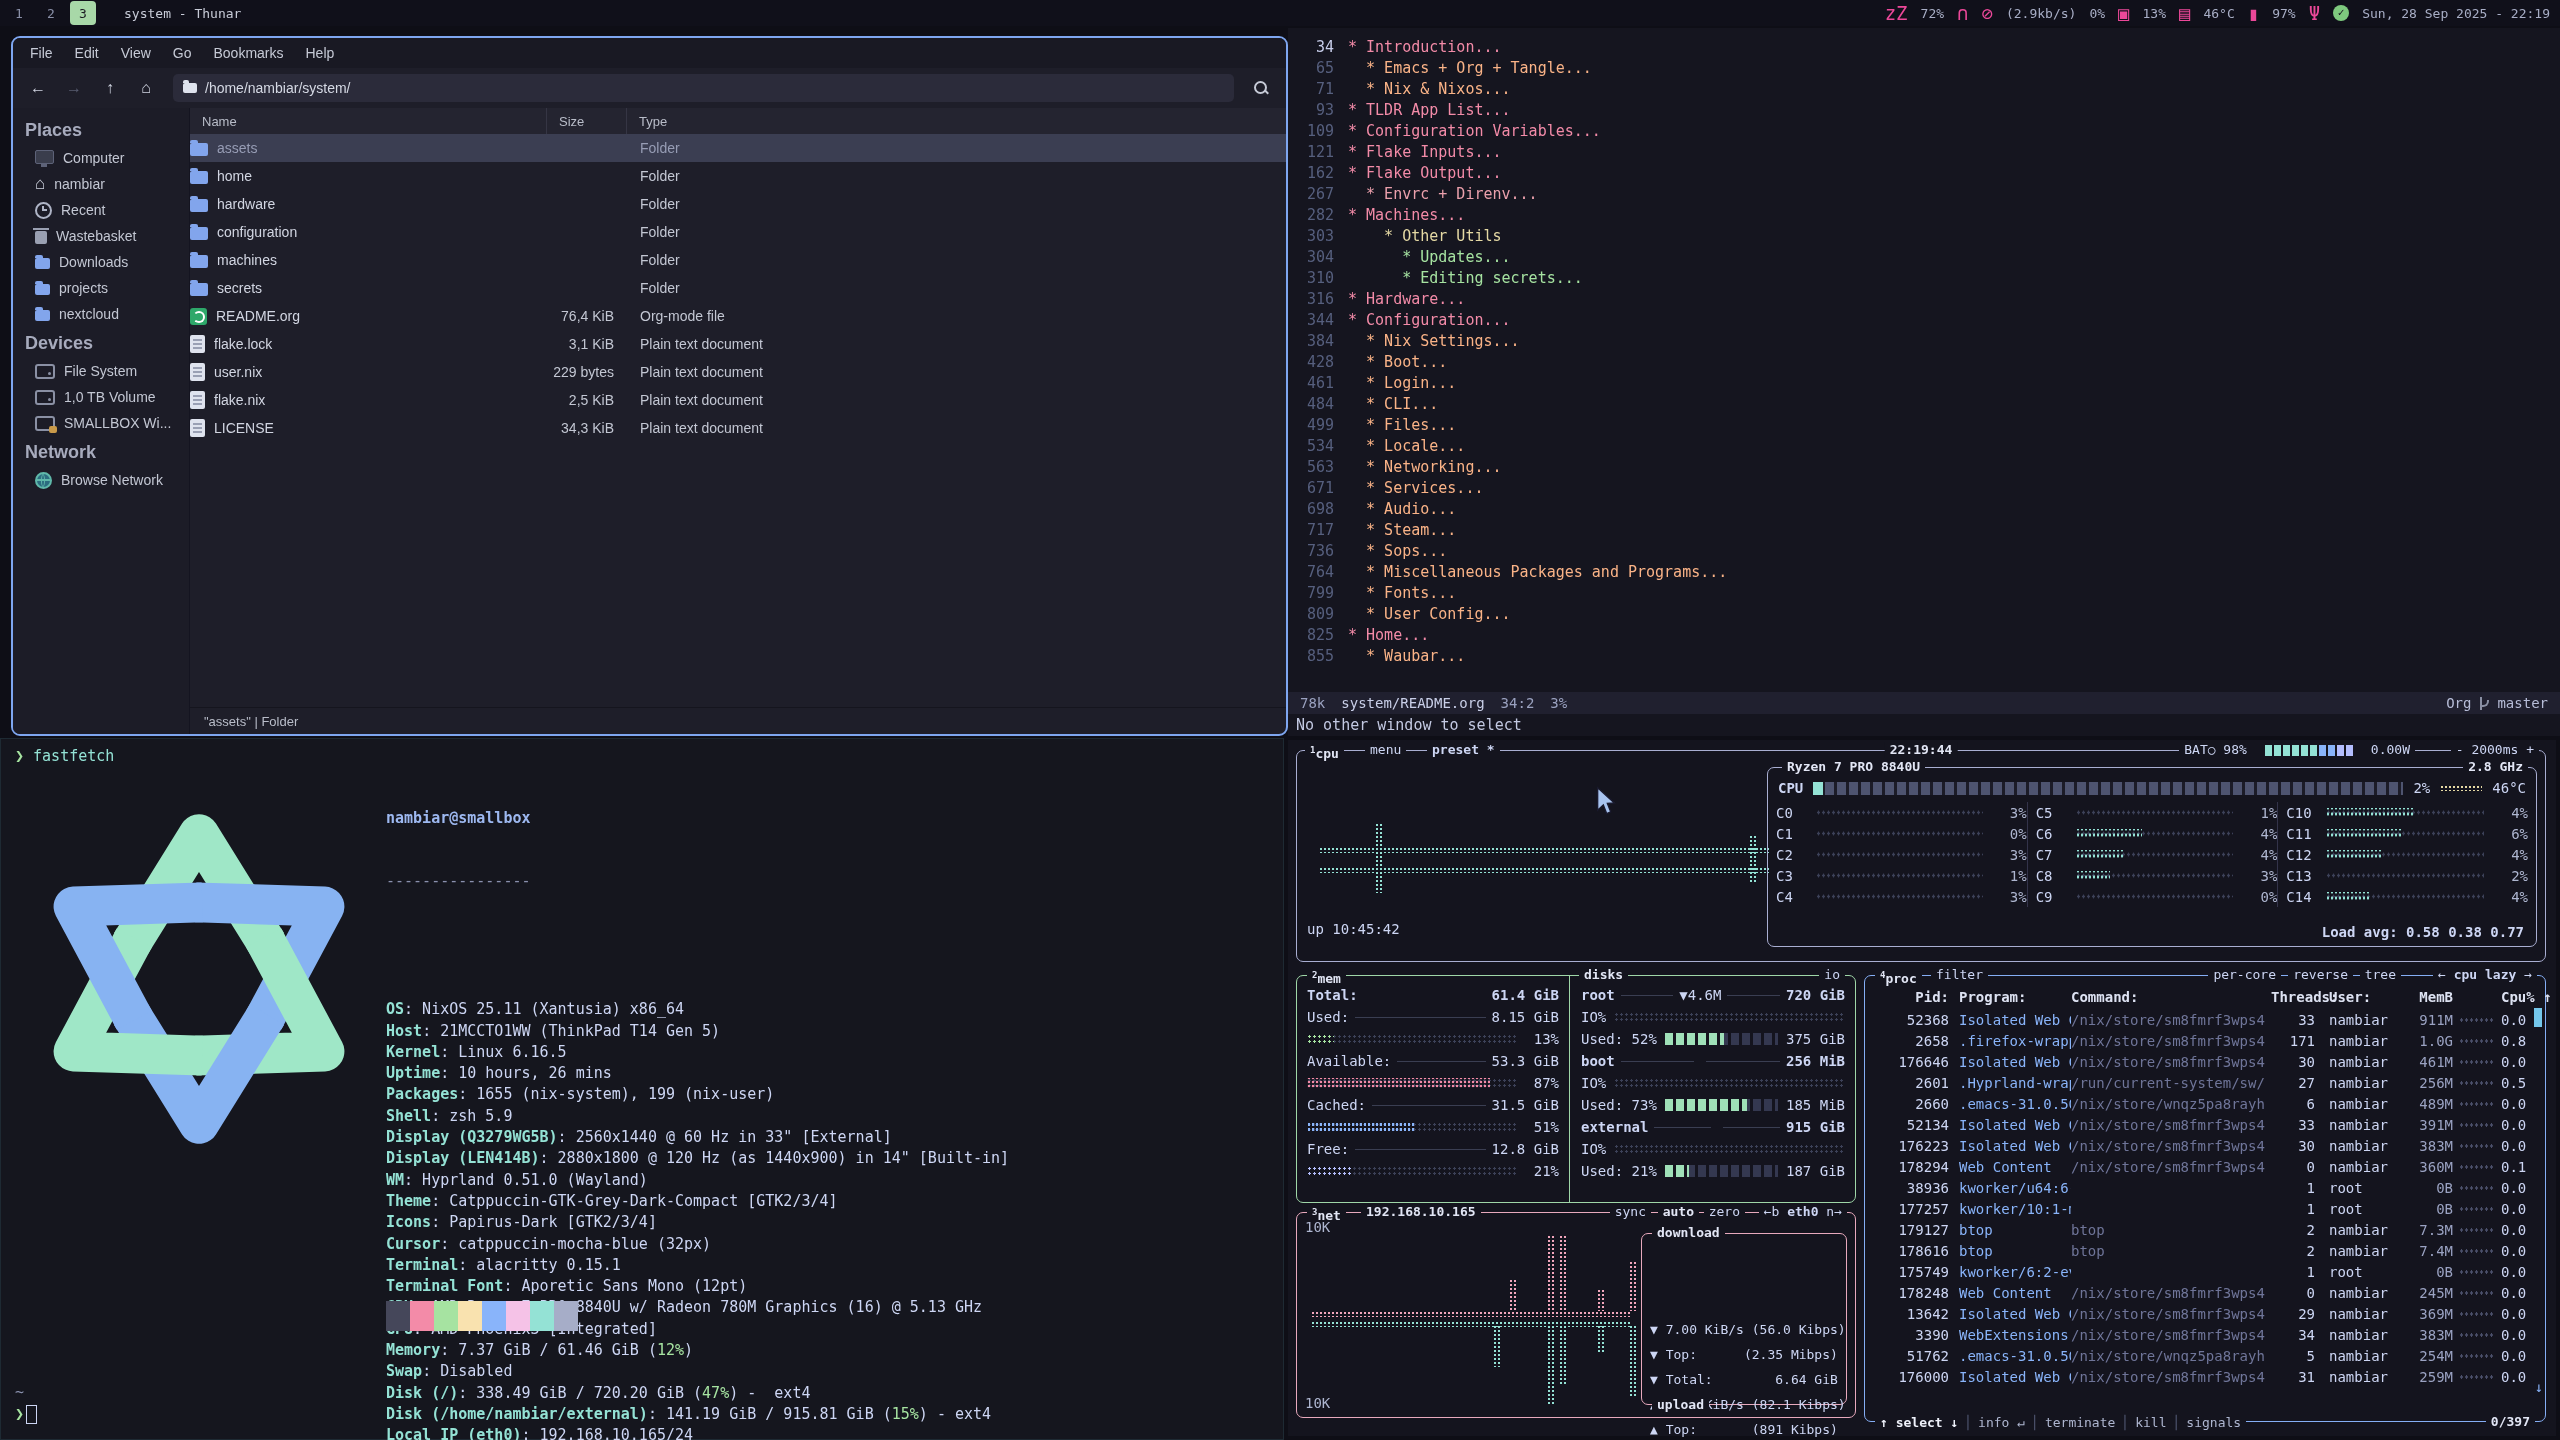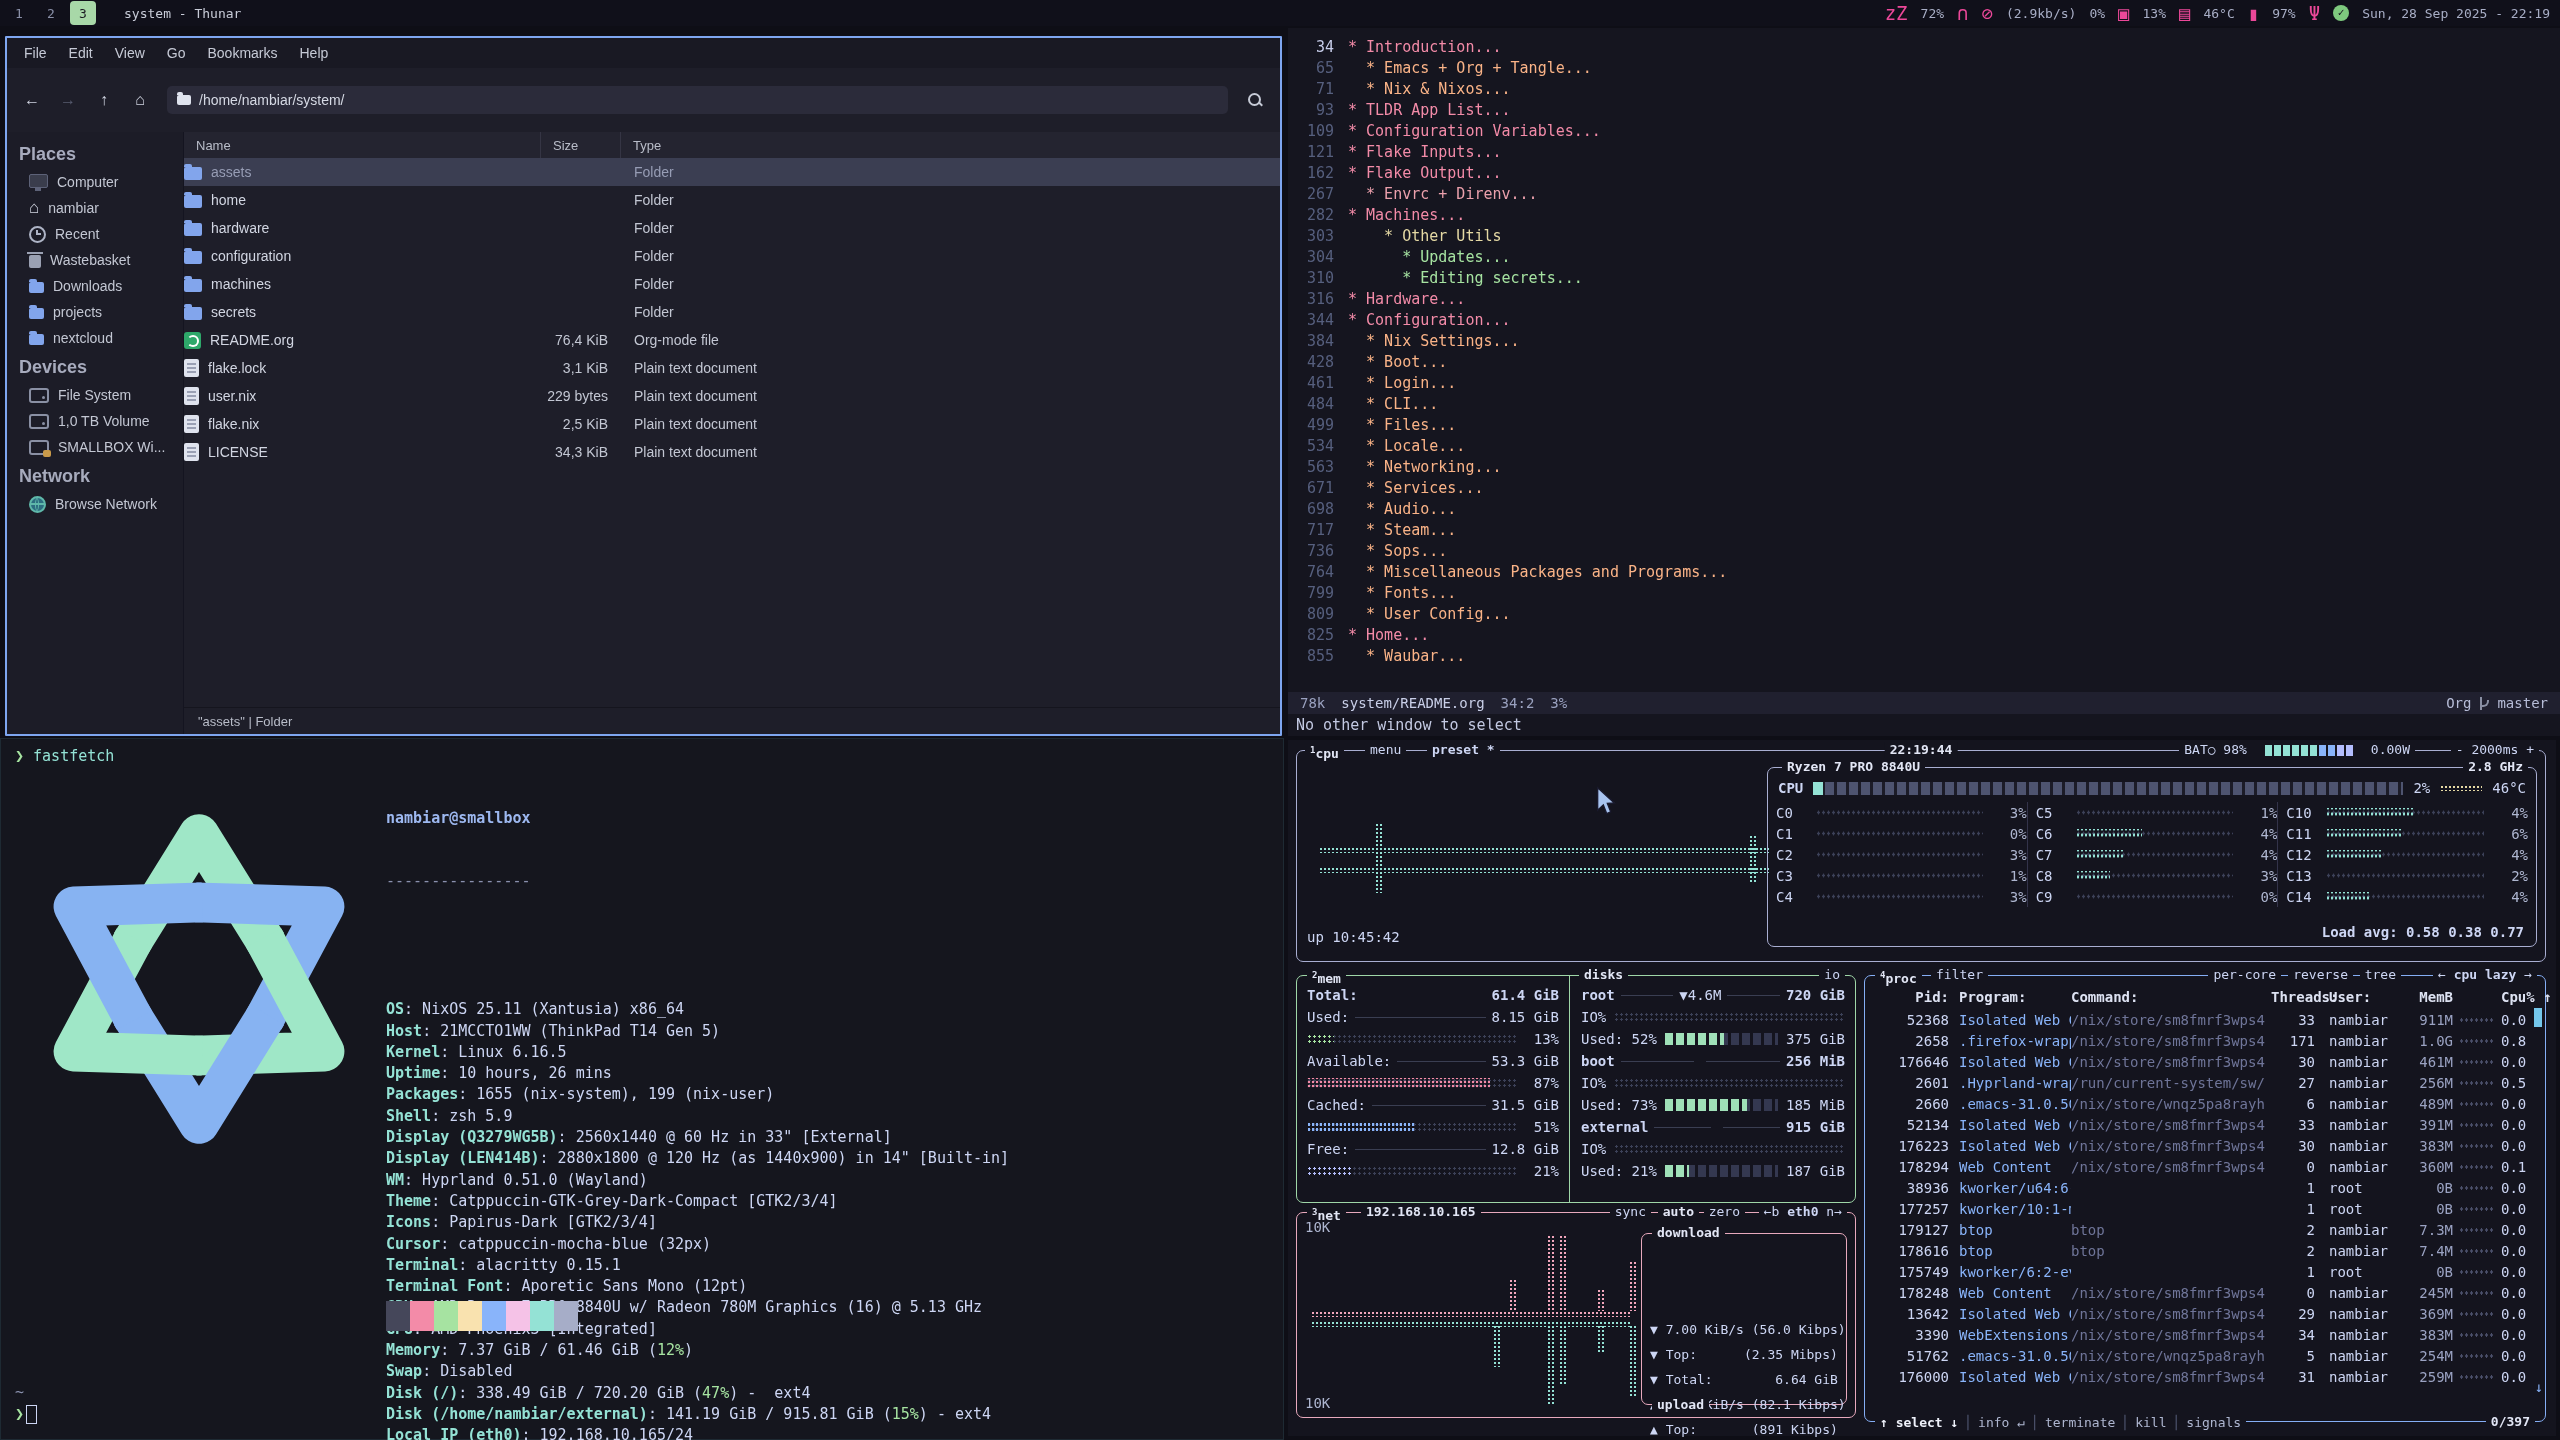--- a/index.html
+++ b/index.html
@@ -17,22 +17,22 @@
   .tb-right{margin-left:auto;display:flex;align-items:center;gap:13px;padding-right:10px;
     font-family:"DejaVu Sans Mono",monospace;font-size:13px;color:#a8aec6;}
   .tb-ic{color:#ec4899;font-size:19px;}
   .i-check{display:inline-block;width:16px;height:16px;background:#7ec97e;border-radius:50%;
     color:#15151e;font-size:11px;line-height:16px;text-align:center;font-weight:bold;}
 
   
   .win{position:absolute;box-sizing:border-box;}
 
   
-  .thunar{left:5px;top:36px;width:1277px;height:700px;background:#1e1e29;border:2px solid #7ea6f0;
-    border-radius:1px;overflow:hidden;color:#ced2de;font-size:14px;display:flex;flex-direction:column;gap:12px;}
+  .thunar{left:11px;top:36px;width:1277px;height:700px;background:#1e1e29;border:2px solid #7ea6f0;
+    border-radius:9px;overflow:hidden;color:#ced2de;font-size:14px;display:flex;flex-direction:column;}
   .t-menubar{height:30px;display:flex;align-items:center;gap:4px;padding:0 8px;background:#191923;}
   .t-menu{padding:3px 9px;border-radius:4px;color:#c6cad6;}
   .t-toolbar{height:40px;display:flex;align-items:center;gap:6px;padding:0 10px;background:#1e1e29;}
   .t-btn{width:30px;height:28px;display:flex;align-items:center;justify-content:center;
     color:#d0d4e0;font-size:16px;border-radius:4px;}
   .t-btn.dis{color:#585c70;}
   .t-path{flex:1;height:28px;background:#2b2b3a;border-radius:5px;display:flex;align-items:center;
     gap:8px;padding:0 10px;margin:0 6px;color:#d5d9e4;}
   .pfold{display:inline-block;width:14px;height:10px;background:#dfe3ee;border-radius:2px;position:relative;}
   .pfold::before{content:"";position:absolute;top:-3px;left:0;width:6px;height:3px;background:#dfe3ee;border-radius:2px 2px 0 0;}
@@ -678,21 +678,21 @@
                 <span>C14</span>
                 <span class="cdots">
                   <span class="cact" style="width: 28%;"></span>
                 </span>
                 <span class="cpct">4%</span>
               </div>
             </div>
         </div>
         <div style="position:absolute;right:12px;bottom:6px;font-weight:bold;">Load avg: 0.58 0.38 0.77</div>
       </div>
-      <div style="position:absolute;left:10px;bottom:16px;">up 10:45:42</div>
+      <div style="position:absolute;left:10px;bottom:24px;">up 10:45:42</div>
     </div>
 
     <div class="bbox b-mem" style="left:8px;top:235px;width:560px;height:228px;">
       <span class="blabel" style="left:10px;"><sup>2</sup><span>mem</span></span>
       <span class="blabel" style="left:282px;">disks</span>
       <span class="blabel plain" style="right:10px;">io</span>
       <div style="position:absolute;left:10px;top:8px;width:252px;">
         <div class="mrow">
             <b>Total:</b>
             <span style="flex:1"></span>

